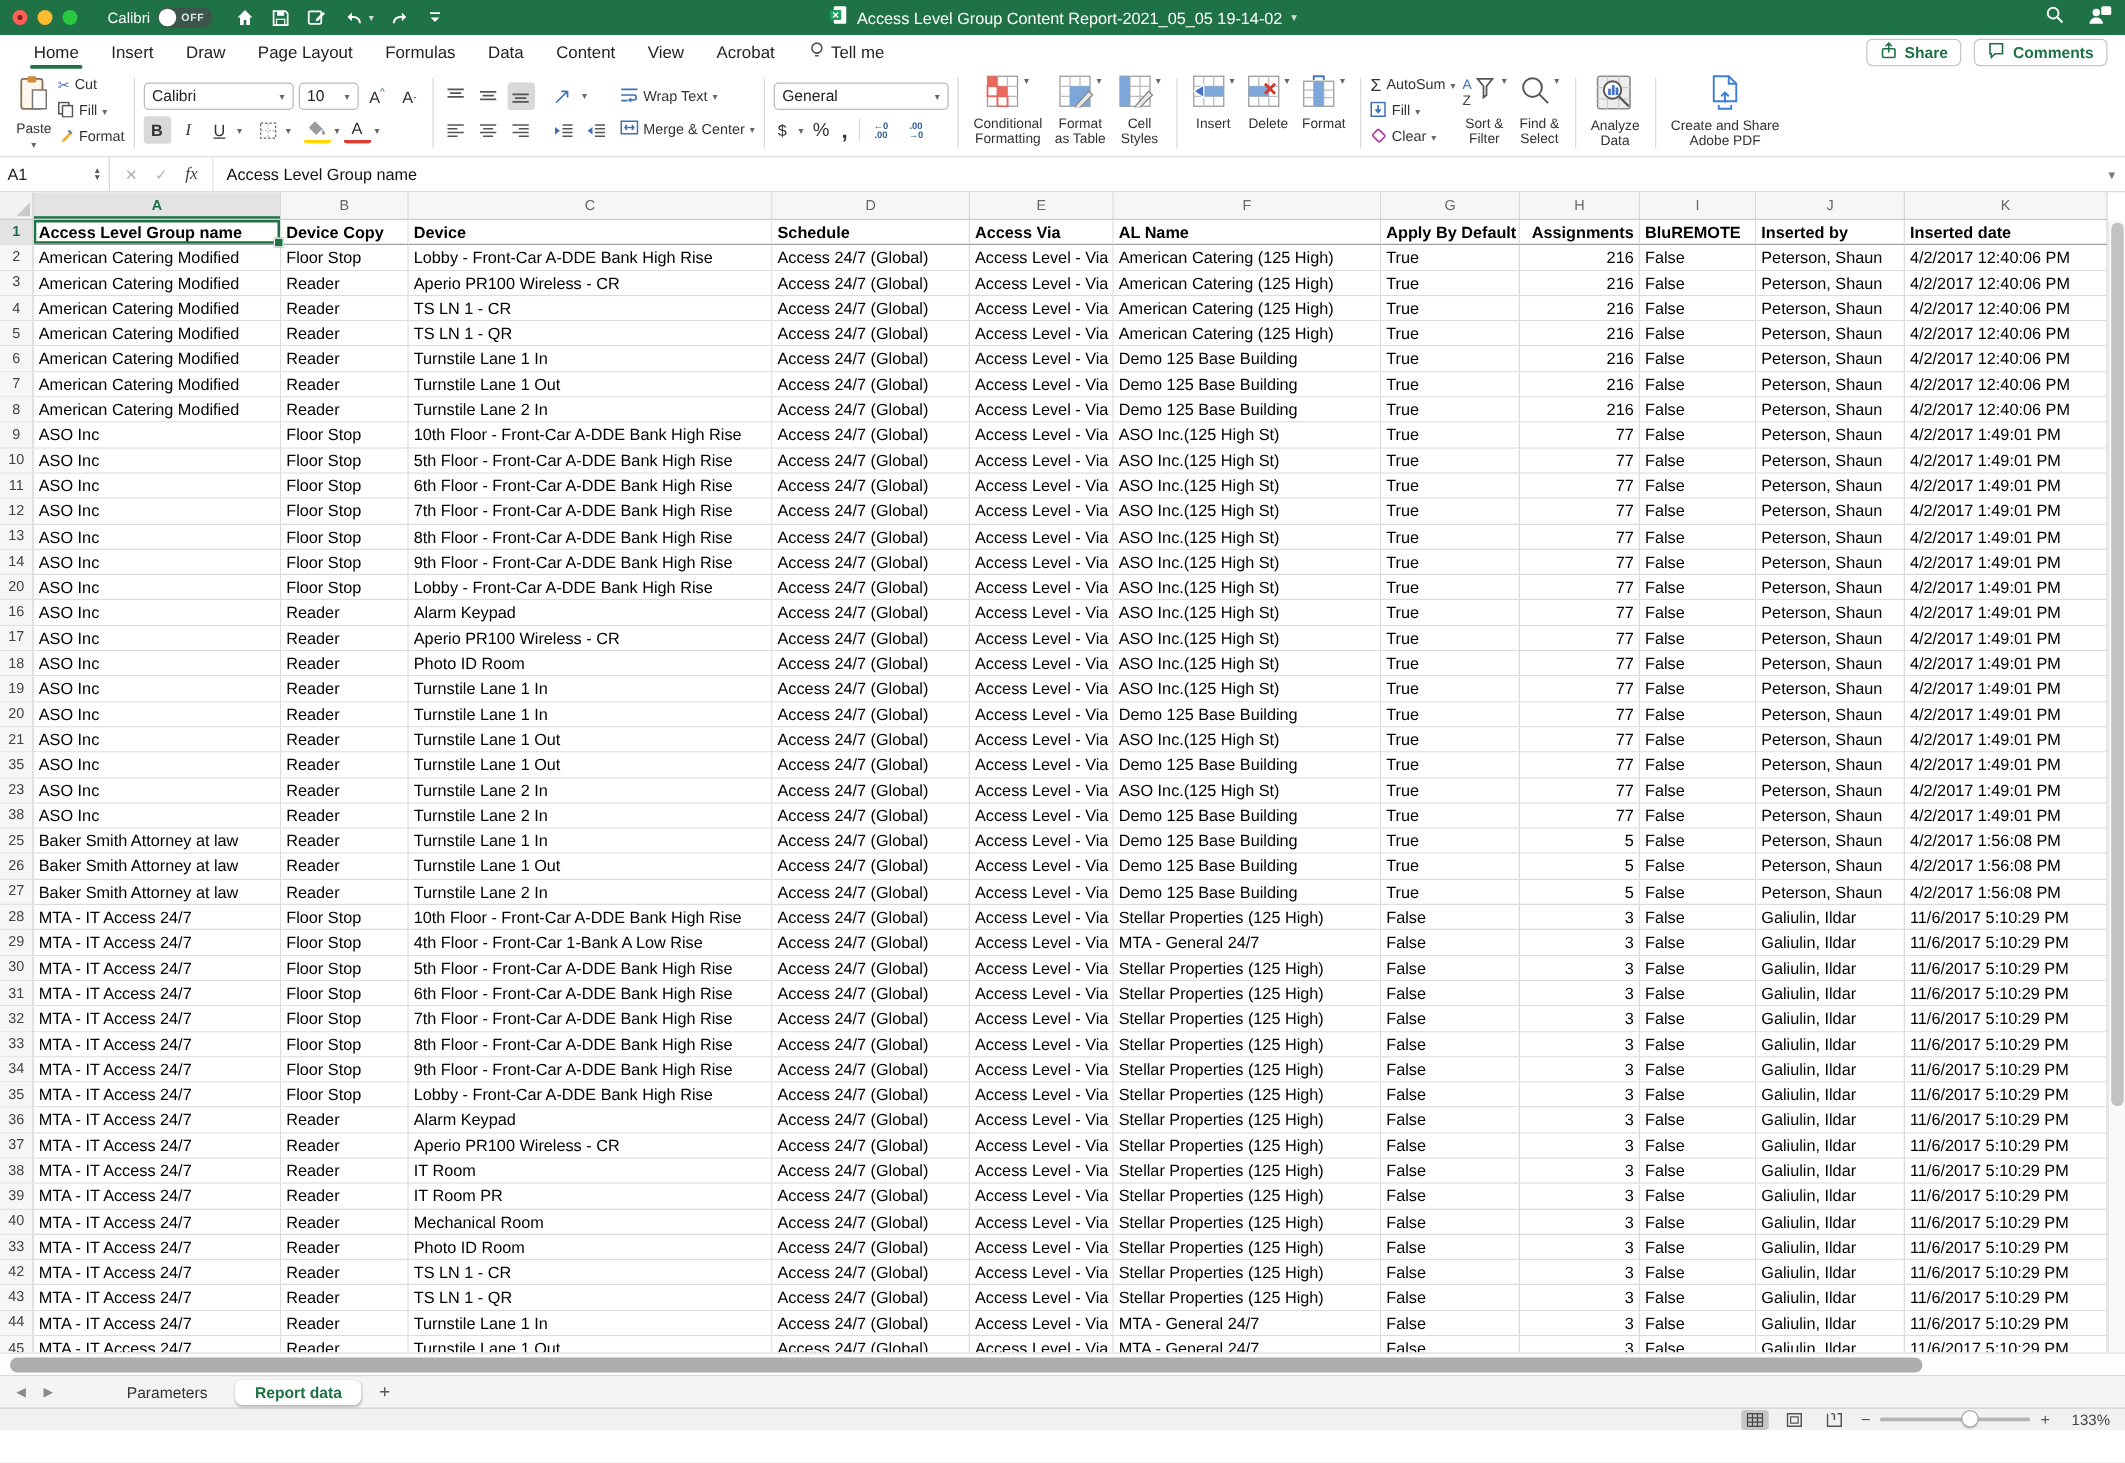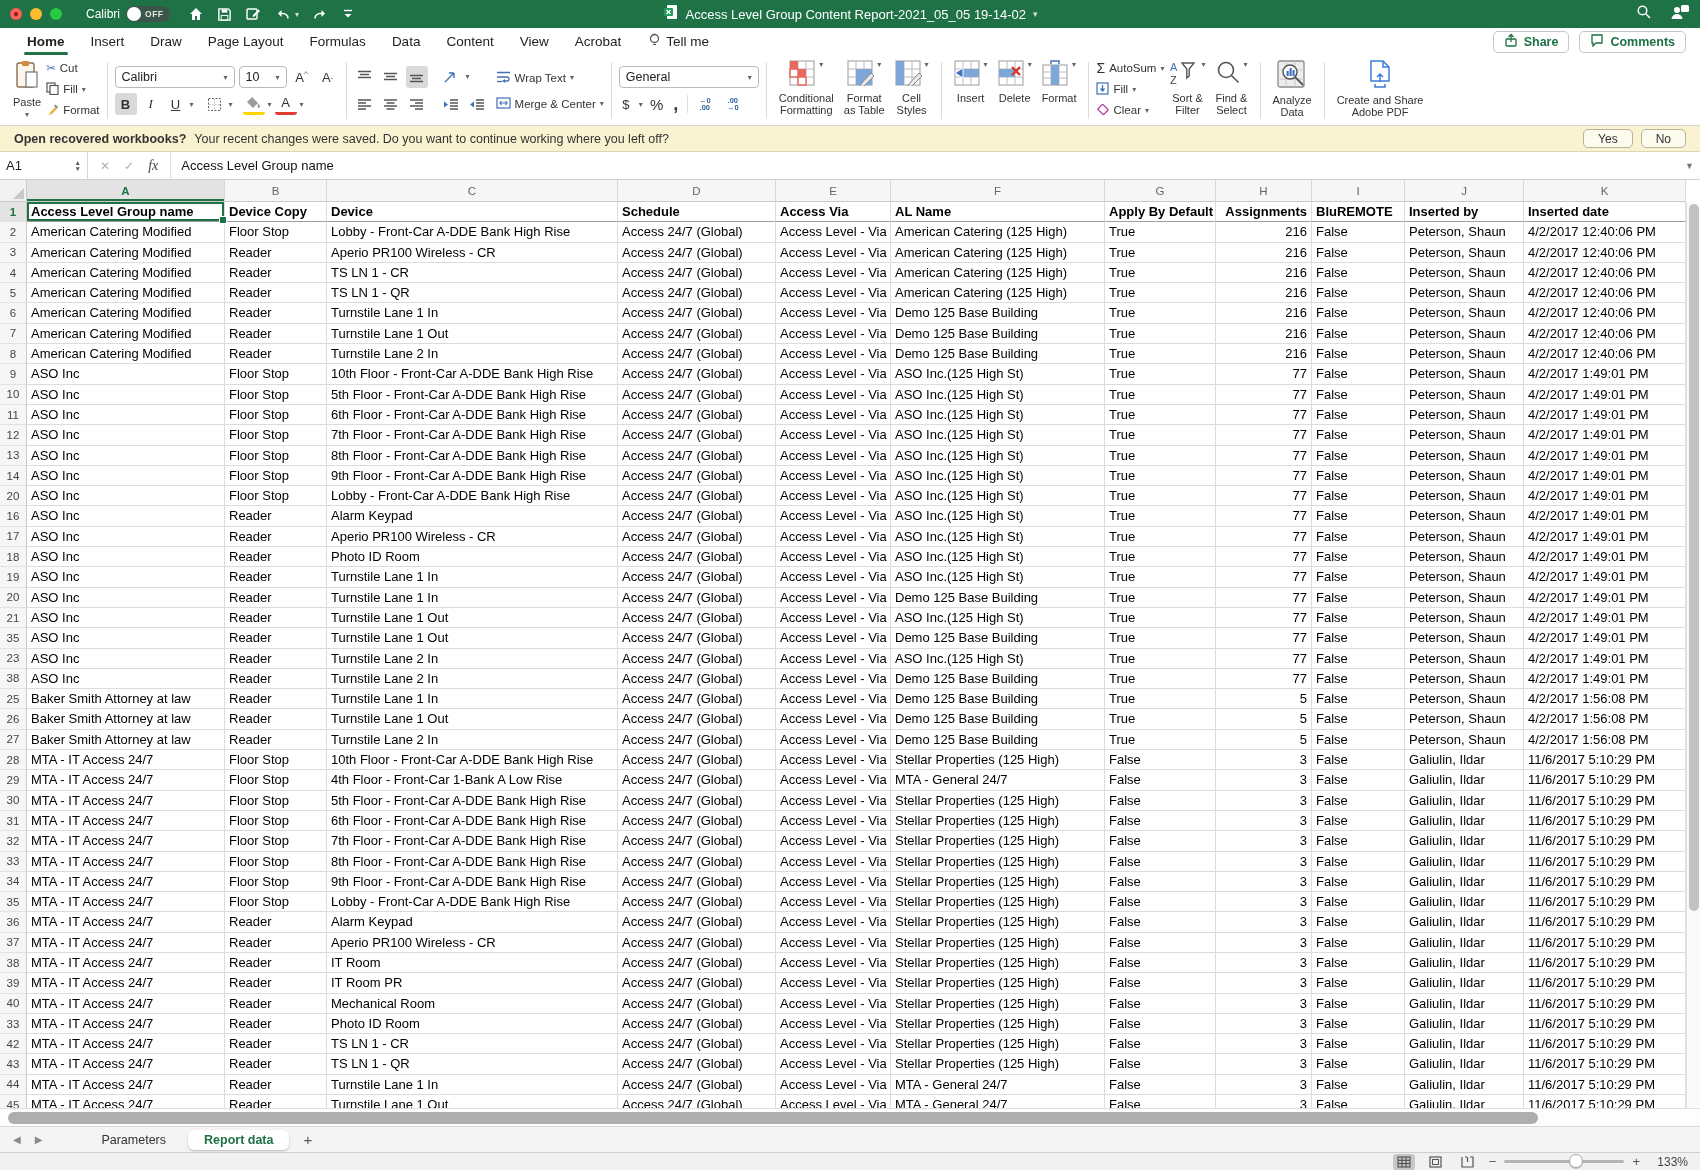--- a/index.html
+++ b/index.html
@@ -24,21 +24,21 @@
   .tchev{color:#cfe0d6;font-size:8px;margin-left:-9px;}
   .titlecenter{position:absolute;left:0;right:0;top:0;height:28px;display:flex;align-items:center;justify-content:center;gap:7px;pointer-events:none;}
   .titlecenter .ttl{color:#fff;font-size:13px;}
   .titlecenter .chev{color:#cfe0d6;font-size:9px;}
   .tbright{margin-left:auto;display:flex;align-items:center;gap:18px;}
 
   
   .tabrow{height:27px;background:#fff;display:flex;align-items:center;padding:0 14px;position:relative;}
   .mtabs{display:flex;align-items:center;gap:0;}
   .mtab{font-size:13.5px;color:#222;padding:4px 13px;position:relative;cursor:default;}
-  .mtab.active{font-weight:bold;}
+  .mtab.active{font-weight:normal;}
   .mtab.active::after{content:"";position:absolute;left:10px;right:10px;bottom:-2px;height:3px;border-radius:2px;background:#217346;}
   .tellme{display:flex;align-items:center;gap:5px;font-size:13.5px;color:#222;margin-left:14px;}
   .tr-actions{margin-left:auto;display:flex;gap:10px;align-items:center;}
   .pillbtn{display:flex;align-items:center;gap:6px;border:1px solid #c6c6c6;border-radius:5px;background:#fff;
            height:22px;padding:0 10px;font-size:12.5px;color:#1e7145;font-weight:bold;}
 
   
   .ribbon{height:71px;background:#fff;border-bottom:1px solid #d5d5d5;display:flex;align-items:stretch;padding:3px 8px 2px 8px;}
   .vsep{width:1px;background:#dcdcdc;margin:4px 7px;}
   .rgroup{display:flex;align-items:flex-start;}
@@ -566,28 +566,20 @@
             <path d="M6 1h12l6 6v14H6z" fill="none" stroke="#3b7dd8" stroke-width="1.5"></path>
             <path d="M18 1v6h6" fill="none" stroke="#3b7dd8" stroke-width="1.5"></path>
             <path d="M15 22v-8M12 17l3-3 3 3" fill="none" stroke="#3b7dd8" stroke-width="1.5"></path>
             <path d="M10 24v3h10v-3" fill="none" stroke="#3b7dd8" stroke-width="1.5"></path>
           </svg></span>
       <span class="lbl">Create and Share
 Adobe PDF</span>
     </div>
   </div>
 
-  <div class="notif">
-    <b>Open recovered workbooks?</b>
-    <span>Your recent changes were saved. Do you want to continue working where you left off?</span>
-    <div class="nbtns">
-      <div class="nbtn">Yes</div>
-      <div class="nbtn">No</div>
-    </div>
-  </div>
 
   <div class="fbar">
     <div class="namebox">
       <span>A1</span>
       <span class="spin">
           <span>▲</span>
           <span>▼</span>
         </span>
     </div>
     <div class="fops">

